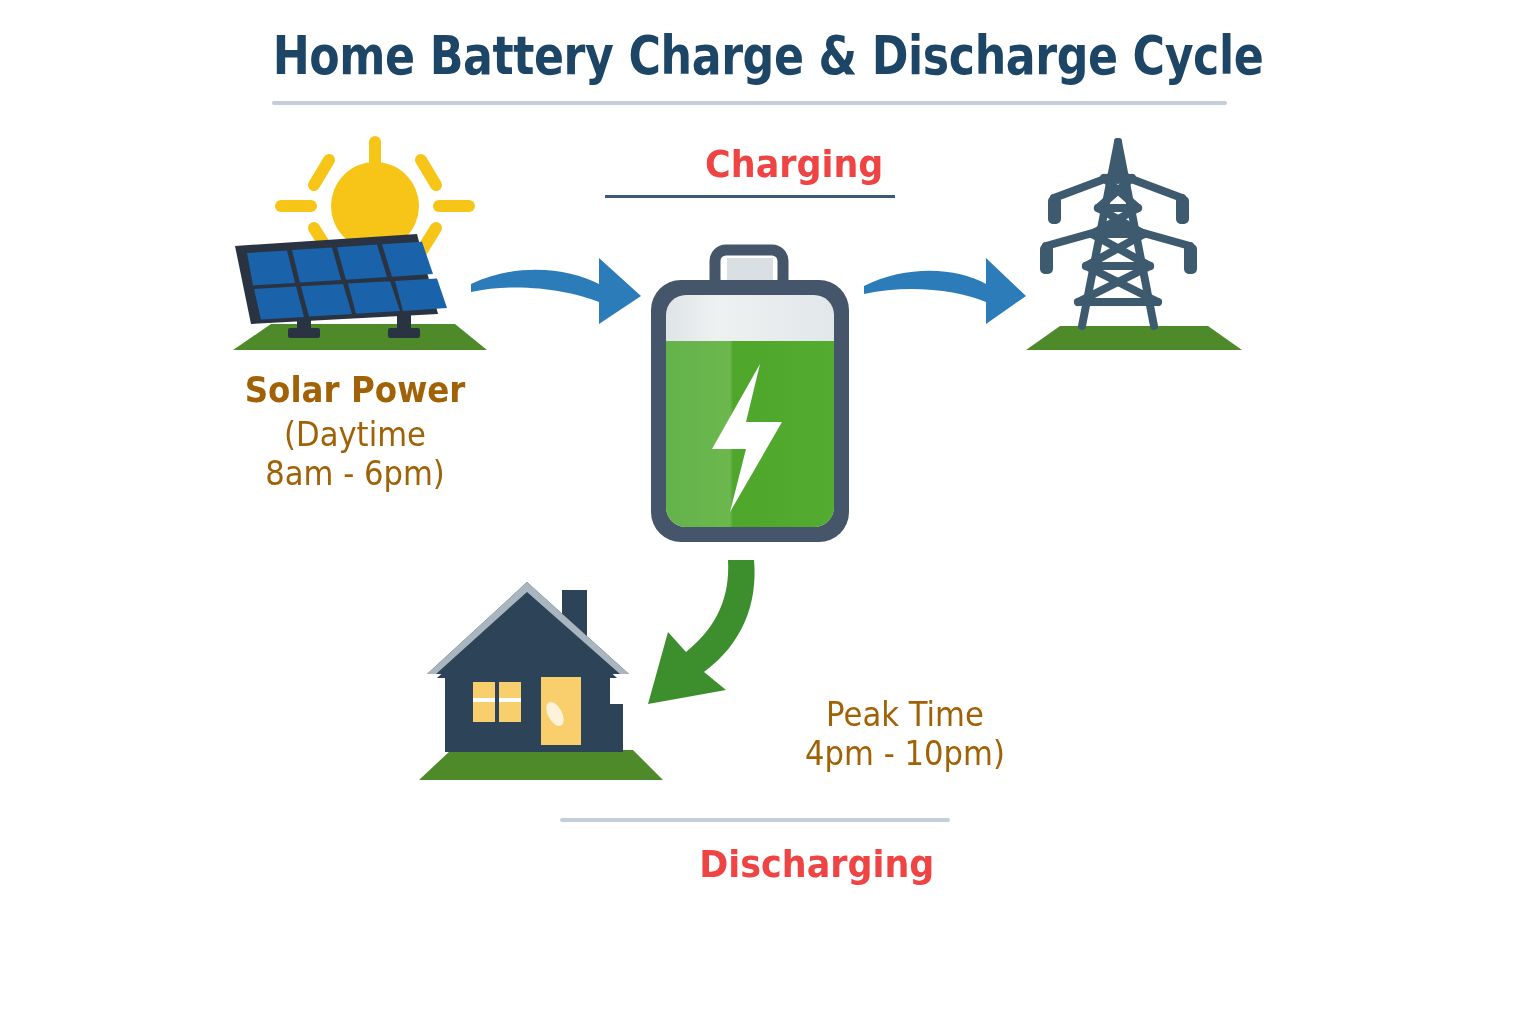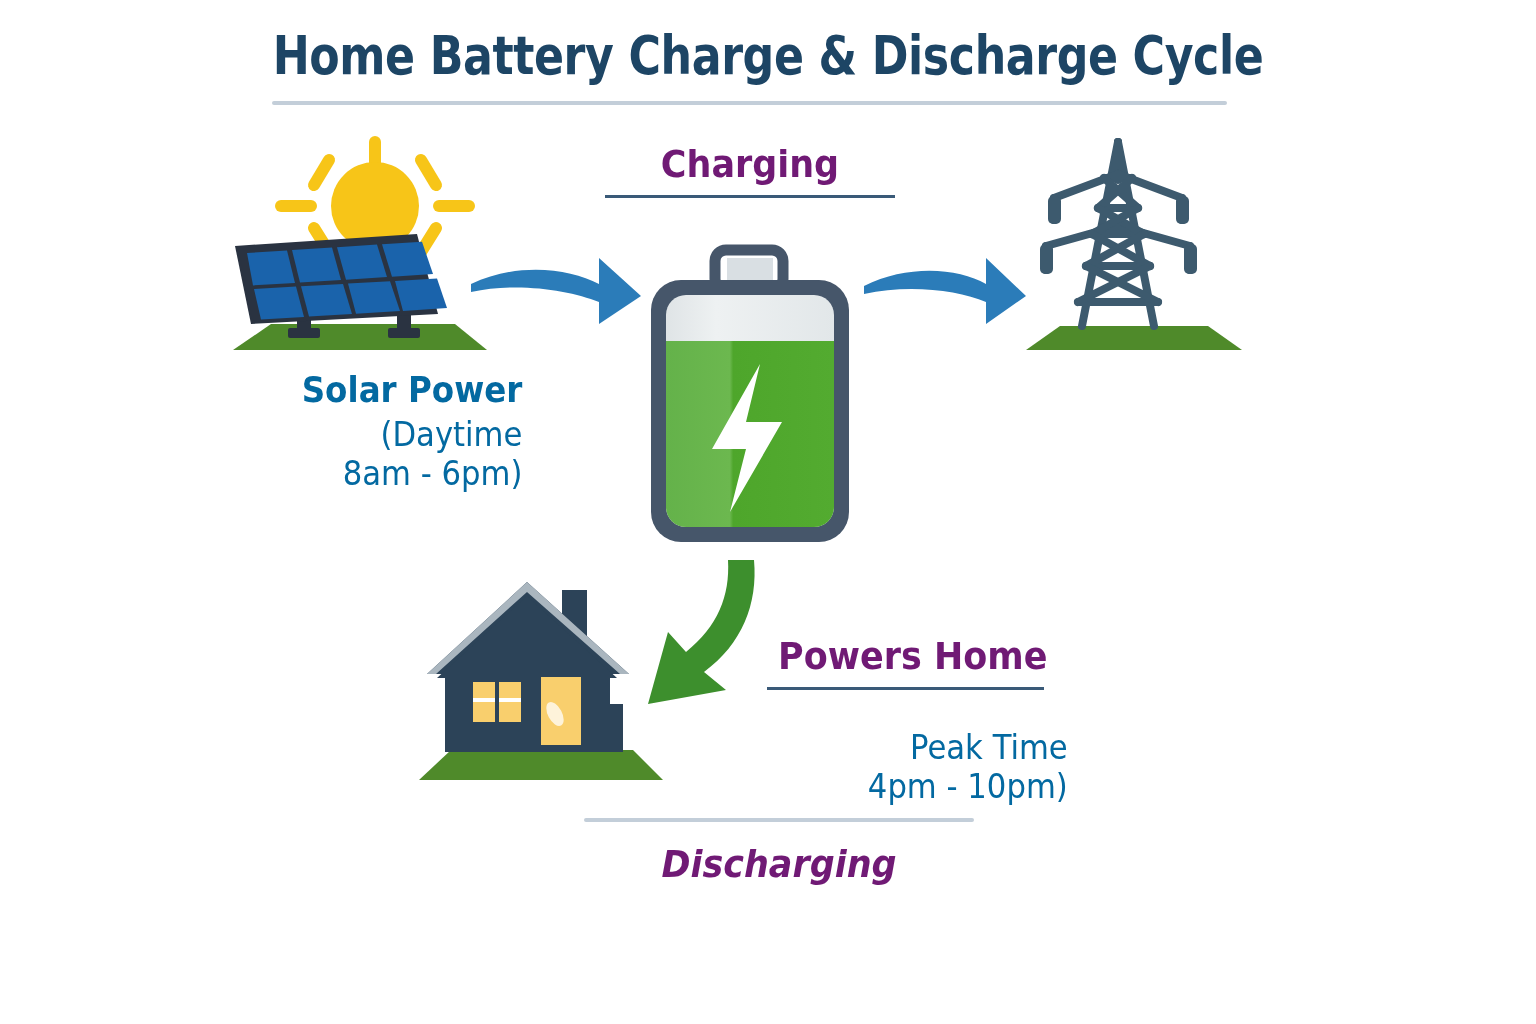--- a/index.html
+++ b/index.html
@@ -42,22 +42,22 @@
     top: 101px;
     width: 955px;
     height: 4px;
     background: #c3ced9;
     border-radius: 2px;
   }
 
   
   .label-block {
     position: absolute;
-    text-align: right;
-    color: #0369a1;
+    text-align: center;
+    color: #a16207;
     line-height: 1.06;
   }
   .label-main {
     font-family: "DejaVu Sans", sans-serif;
     font-weight: bold;
     font-size: 35px;
     white-space: nowrap;
     transform: scaleX(0.93);
   }
   .label-sub {
@@ -66,22 +66,22 @@
     font-size: 33px;
     white-space: nowrap;
     transform: scaleX(0.93);
     margin-top: 9px;
   }
   .label-sub.tight { margin-top: 4px; }
 
   
   .stage {
     position: absolute;
-    text-align: center;
-    color: #701a75;
+    text-align: right;
+    color: #ef4444;
   }
   .stage-text {
     font-family: "DejaVu Sans", sans-serif;
     font-weight: bold;
     font-size: 38px;
     white-space: nowrap;
     transform: scaleX(0.92);
   }
   .stage-rule {
     height: 3px;
@@ -240,25 +240,21 @@
     <div class="stage-text">Charging</div>
     <div class="stage-rule"></div>
   </div>
 
   <div class="icon-wrap" style="left:630px; top:548px;">
     <svg width="160" height="170" viewBox="0 0 160 170">
       <path d="M124 12 C128 56 112 96 74 124 L96 142 L18 156 L38 84 L56 104 C88 78 100 48 98 12 Z" fill="#3d8f2d"></path>
     </svg>
   </div>
 
-  <div class="stage" style="left:767px; top:634px; width:277px;">
-    <div class="stage-text">Powers Home</div>
-    <div class="stage-rule"></div>
-  </div>
-  <div class="label-block" style="left:730px; top:698px; width:350px;margin-top:33px;">
+  <div class="label-block" style="left:730px; top:698px; width:350px;">
     <div class="label-sub" style="margin-top:0;">Peak Time</div>
     <div class="label-sub tight">4pm - 10pm)</div>
   </div>
 
   <div class="icon-wrap" style="left:415px; top:562px;">
     <svg width="250" height="230" viewBox="0 0 250 230">
 
       <path d="M4 218 L36 188 L218 188 L248 218 Z" fill="#4f8a2a"></path>
 
       <rect x="147" y="28" width="25" height="70" fill="#2c4358"></rect>
@@ -275,18 +271,18 @@
       <rect x="58" y="120" width="22" height="40" fill="#f9cf6d"></rect>
       <rect x="84" y="120" width="22" height="40" fill="#f9cf6d"></rect>
       <rect x="58" y="136" width="22" height="4" fill="#ffffff"></rect>
       <rect x="84" y="136" width="22" height="4" fill="#ffffff"></rect>
 
       <rect x="126" y="115" width="40" height="68" fill="#f9cf6d"></rect>
       <ellipse cx="140" cy="152" rx="7" ry="13" transform="rotate(-28 140 152)" fill="#ffffff" opacity="0.75"></ellipse>
     </svg>
   </div>
 
-  <div class="stage" style="left:584px; top:818px; width:390px;font-style:italic;">
+  <div class="stage" style="left:560px; top:818px; width:390px;">
     <div class="stage-rule light" style="margin-top:0;"></div>
     <div class="stage-text" style="margin-top:20px;">Discharging</div>
   </div>
 
 </div>
 
 </body></html>

